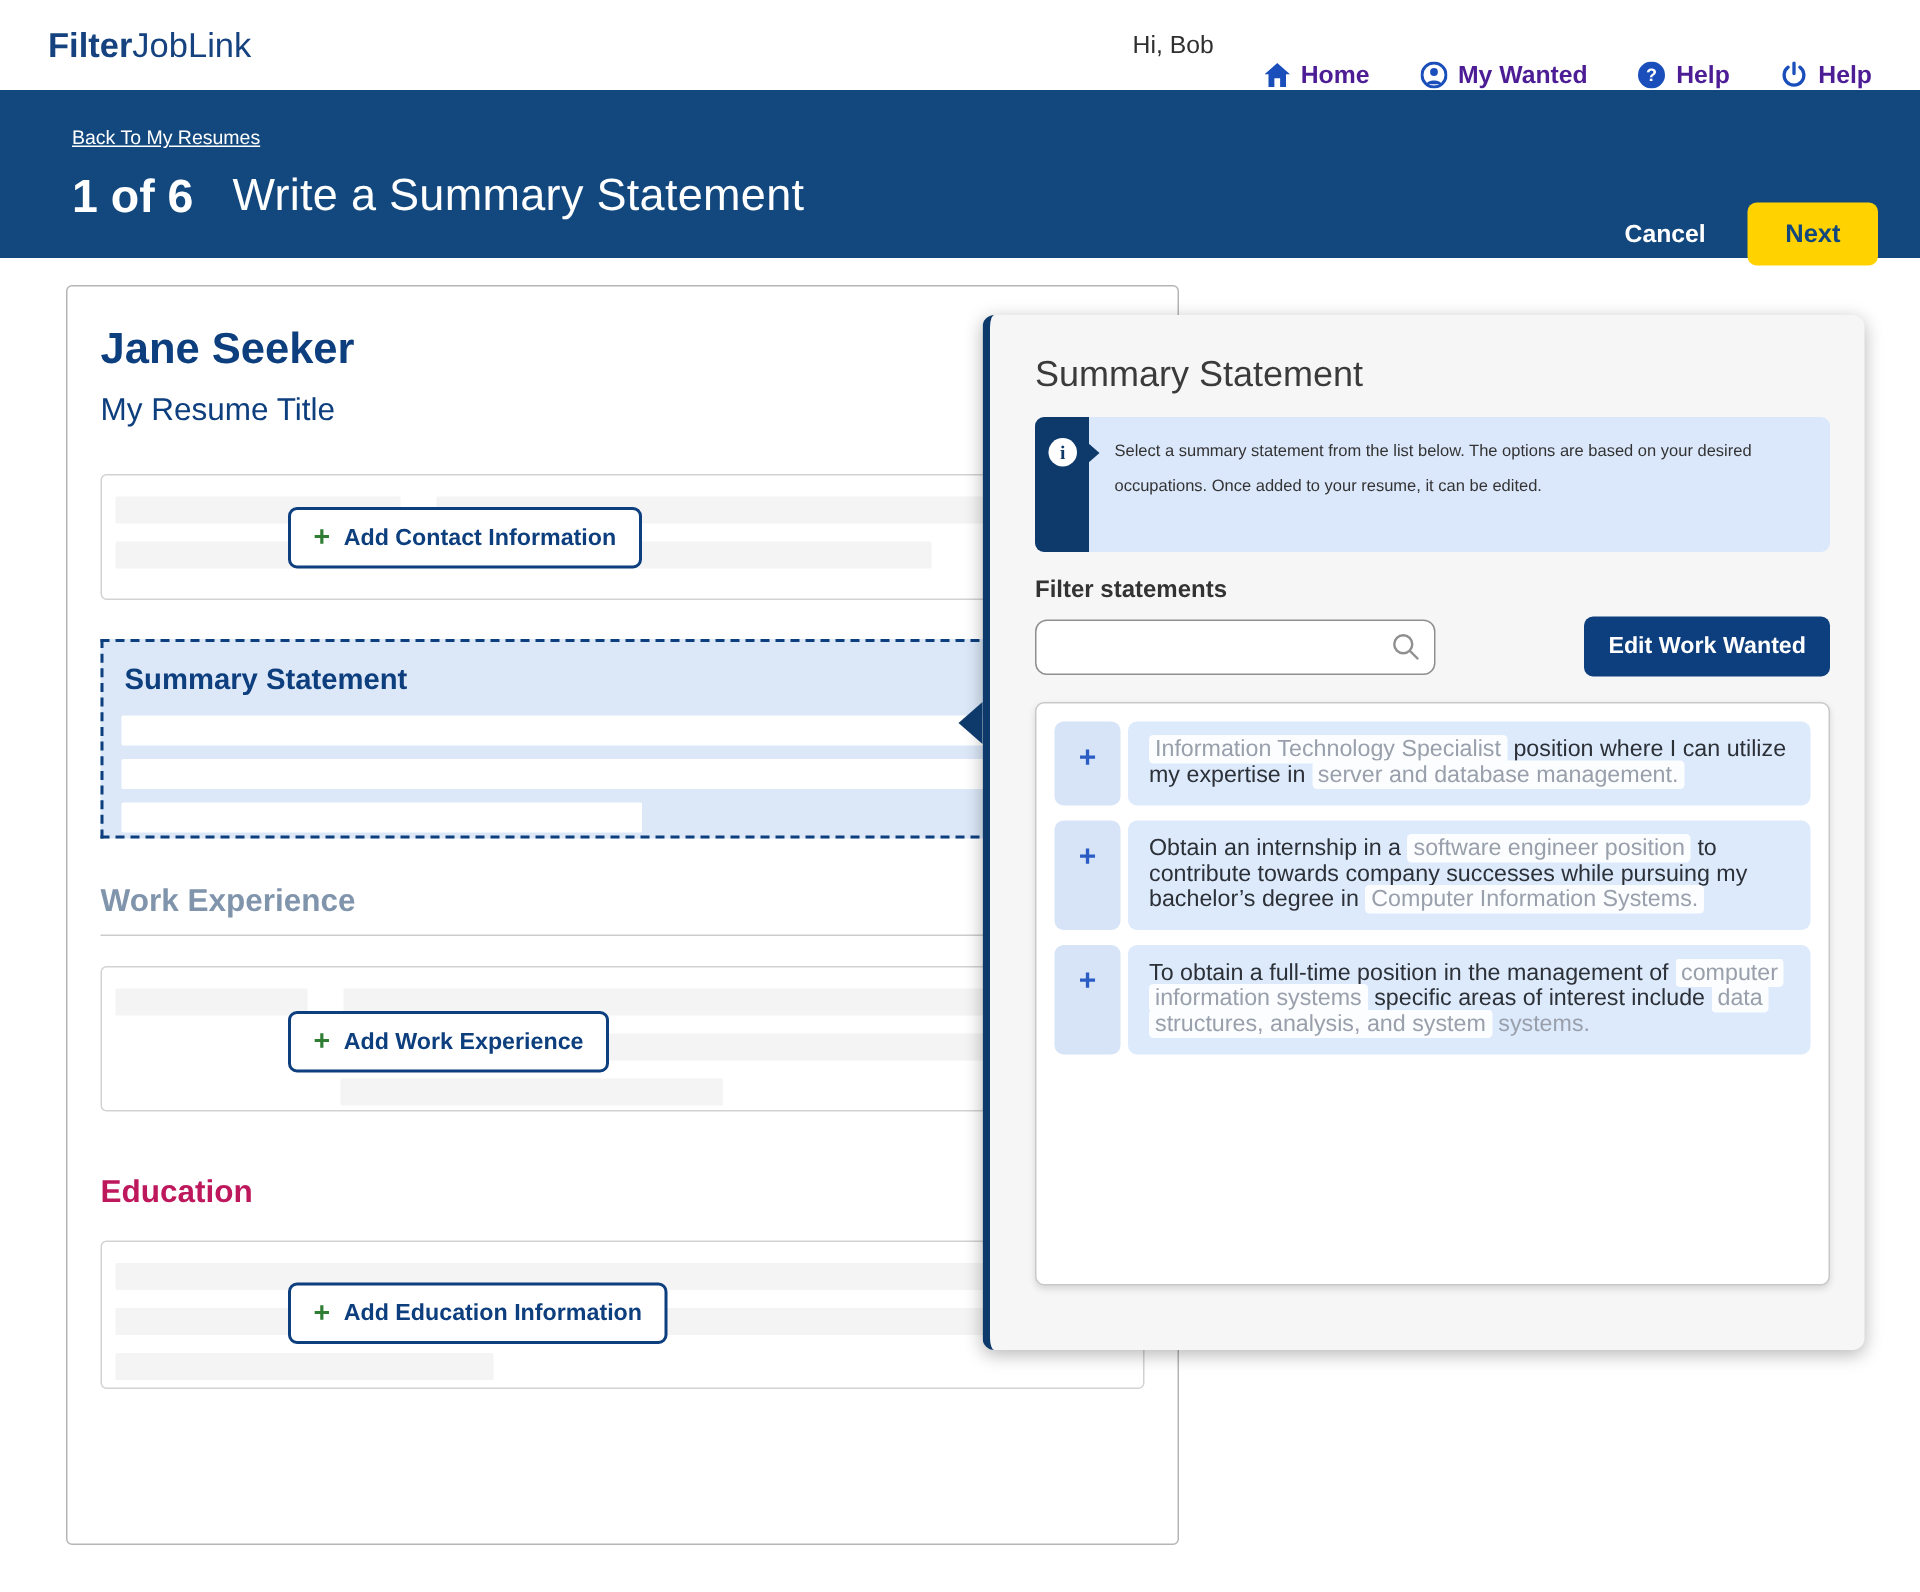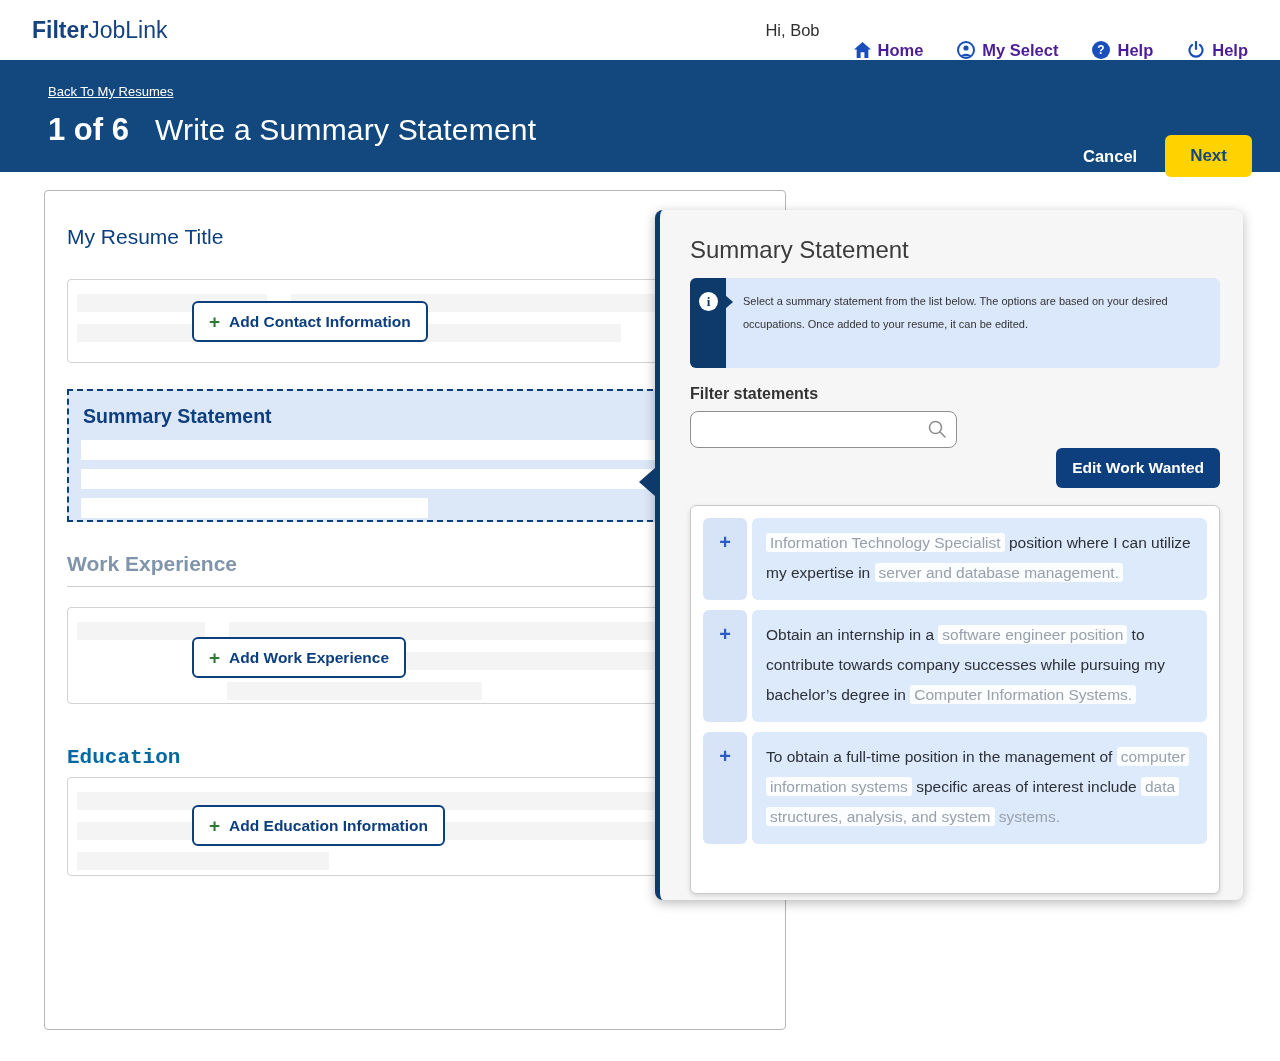--- a/index.html
+++ b/index.html
@@ -42,47 +42,47 @@
   .contact-box { margin-top: 30px; height: 84px; }
   .add-btn { position: absolute; display: inline-flex; align-items: center; gap: 9px; background: #ffffff; border: 2px solid #0d3e7d; border-radius: 6px; color: #0d3e7d; font-weight: 700; font-size: 15.5px; padding: 9px 15px; cursor: pointer; font-family: inherit; white-space: nowrap; }
   .plus-green { color: #2e7d32; font-size: 19px; font-weight: 700; line-height: 1; }
 
   .summary-section { margin-top: 26px; border: 2px dashed #0d3e7d; background: #dce8f8; padding: 12px 12px 14px 12px; height: 133px; }
   .summary-section h3 { color: #0d3e7d; font-size: 19.5px; font-weight: 700; margin: 2px 0 12px 2px; }
   .summary-section .bar.white { margin-bottom: 9px; }
 
   .section-heading { font-size: 21px; font-weight: 700; margin-top: 30px; }
   .section-heading.work { color: #8095ac; padding-bottom: 10px; border-bottom: 1px solid #cccccc; }
-  .section-heading.edu { color: #0369a1; margin-top: 42px; margin-bottom: 8px; font-family: Liberation Mono, monospace; }
+  .section-heading.edu { color: #be185d; margin-top: 42px; margin-bottom: 20px; }
   .work-box { margin-top: 20px; height: 97px; }
   .edu-box { height: 99px; }
 
   
   .panel { position: absolute; left: 655px; top: 38px; width: 588px; height: 690px; background: #f6f6f7; border-left: 5px solid #0e3a6b; border-radius: 8px; box-shadow: 0 3px 12px rgba(0,0,0,0.28); padding: 26px 23px 0 30px; }
   .panel-pointer { position: absolute; left: -21px; top: 258px; width: 0; height: 0; border-top: 14px solid transparent; border-bottom: 14px solid transparent; border-right: 16px solid #0e3a6b; }
   .panel-title { color: #3b3b3b; font-size: 24px; font-weight: 400; }
 
   .alert { display: flex; margin-top: 14px; background: #dbe8fb; border-radius: 6px; min-height: 90px; }
   .alert-strip { width: 36px; flex: 0 0 36px; background: #0e3a6b; border-radius: 6px 0 0 6px; position: relative; }
   .alert-strip .info-circle { position: absolute; top: 14px; left: 9px; width: 19px; height: 19px; background: #ffffff; color: #0e3a6b; border-radius: 50%; font-size: 13px; font-weight: 700; font-family: "Liberation Serif", serif; display: flex; align-items: center; justify-content: center; }
   .alert-strip .strip-arrow { position: absolute; top: 17px; right: -7px; width: 0; height: 0; border-top: 7px solid transparent; border-bottom: 7px solid transparent; border-left: 8px solid #0e3a6b; }
   .alert-text { padding: 12px 18px 12px 17px; color: #333; font-size: 11px; line-height: 23px; }
 
   .filter-label { margin-top: 17px; color: #333; font-size: 16px; font-weight: 700; }
-  .filter-row { display: flex; align-items: flex-start; margin-top: 8px; flex-direction: column; }
+  .filter-row { display: flex; align-items: center; margin-top: 8px; }
   .search-wrap { position: relative; width: 267px; }
   .search-input { width: 267px; height: 37px; border: 1px solid #8f8f8f; border-radius: 8px; padding: 0 36px 0 12px; font-size: 15px; font-family: inherit; background: #fff; outline: none; }
   .search-icon { position: absolute; right: 10px; top: 8px; }
   .edit-btn { margin-left: auto; background: #0d3e7d; color: #fff; font-weight: 700; font-size: 15.5px; border: none; border-radius: 6px; padding: 11px 16px; cursor: pointer; font-family: inherit; }
   .helper { margin-top: 8px; color: #4f4f4f; font-size: 13.5px; }
 
   .stmt-list { margin-top: 17px; background: #ffffff; border: 1px solid #c9c9c9; border-radius: 6px; height: 389px; padding: 12px; box-shadow: 0 2px 5px rgba(0,0,0,0.13); overflow: hidden; }
   .stmt-row { display: flex; gap: 5px; margin-bottom: 10px; }
   .stmt-plus { flex: 0 0 44px; background: #d7e4f8; border-radius: 6px; color: #2b5cc4; font-size: 20px; font-weight: 700; display: flex; justify-content: center; align-items: flex-start; padding-top: 13px; cursor: pointer; }
-  .stmt-text { flex: 1; background: #ddeafc; border-radius: 6px; padding: 10px 14px 12px 14px; color: #2c3037; font-size: 15.5px; line-height: 30px; }
+  .stmt-text { flex: 1; background: #ddeafc; border-radius: 6px; padding: 10px 14px 12px 14px; color: #2c3037; font-size: 15.5px; line-height: 17px; }
   .stmt-text .hl { background: #fbfdff; color: #99a0ab; border-radius: 3px; padding: 1px 4px; box-decoration-break: clone; -webkit-box-decoration-break: clone; }
   .stmt-text .muted { color: #99a0ab; }
 </style>
 </head>
 <body>
 
 <div class="topbar">
   <div class="logo">
     <b>Filter</b><span class="lite">JobLink</span>
   </div>
@@ -97,21 +97,21 @@
       <span>Home</span>
     </a>
     <a class="navlink">
       <span>
           <svg width="18" height="18" viewBox="0 0 18 18">
             <circle cx="9" cy="9" r="8" fill="none" stroke="#1a4fbb" stroke-width="2"></circle>
             <circle cx="9" cy="7" r="2.6" fill="#1a4fbb"></circle>
             <path d="M3.8 15.2 C4.6 11.8 13.4 11.8 14.2 15.2" fill="#1a4fbb"></path>
           </svg>
         </span>
-      <span>My Select</span>
+      <span>My Wanted</span>
     </a>
     <a class="navlink">
       <span>
           <svg width="18" height="18" viewBox="0 0 18 18">
             <circle cx="9" cy="9" r="9" fill="#1a4fbb"></circle>
             <text x="9" y="13" text-anchor="middle" font-size="12" font-weight="bold" fill="#ffffff" font-family="Liberation Sans, sans-serif">?</text>
           </svg>
         </span>
       <span>Help</span>
     </a>
@@ -135,20 +135,21 @@
   </div>
   <div class="banner-actions">
     <span class="cancel-link">Cancel</span>
     <button class="next-btn">Next</button>
   </div>
 </div>
 
 <div class="main">
 
   <div class="card">
+    <div class="person-name">Jane Seeker</div>
     <div class="resume-title">My Resume Title</div>
 
     <div class="skel-box contact-box">
       <div class="skel-row">
         <div class="bar" style="width:190px"></div>
         <div class="bar" style="flex:1"></div>
       </div>
       <div class="skel-row">
         <div class="bar" style="width:165px"></div>
         <div class="bar" style="width:355px"></div>

